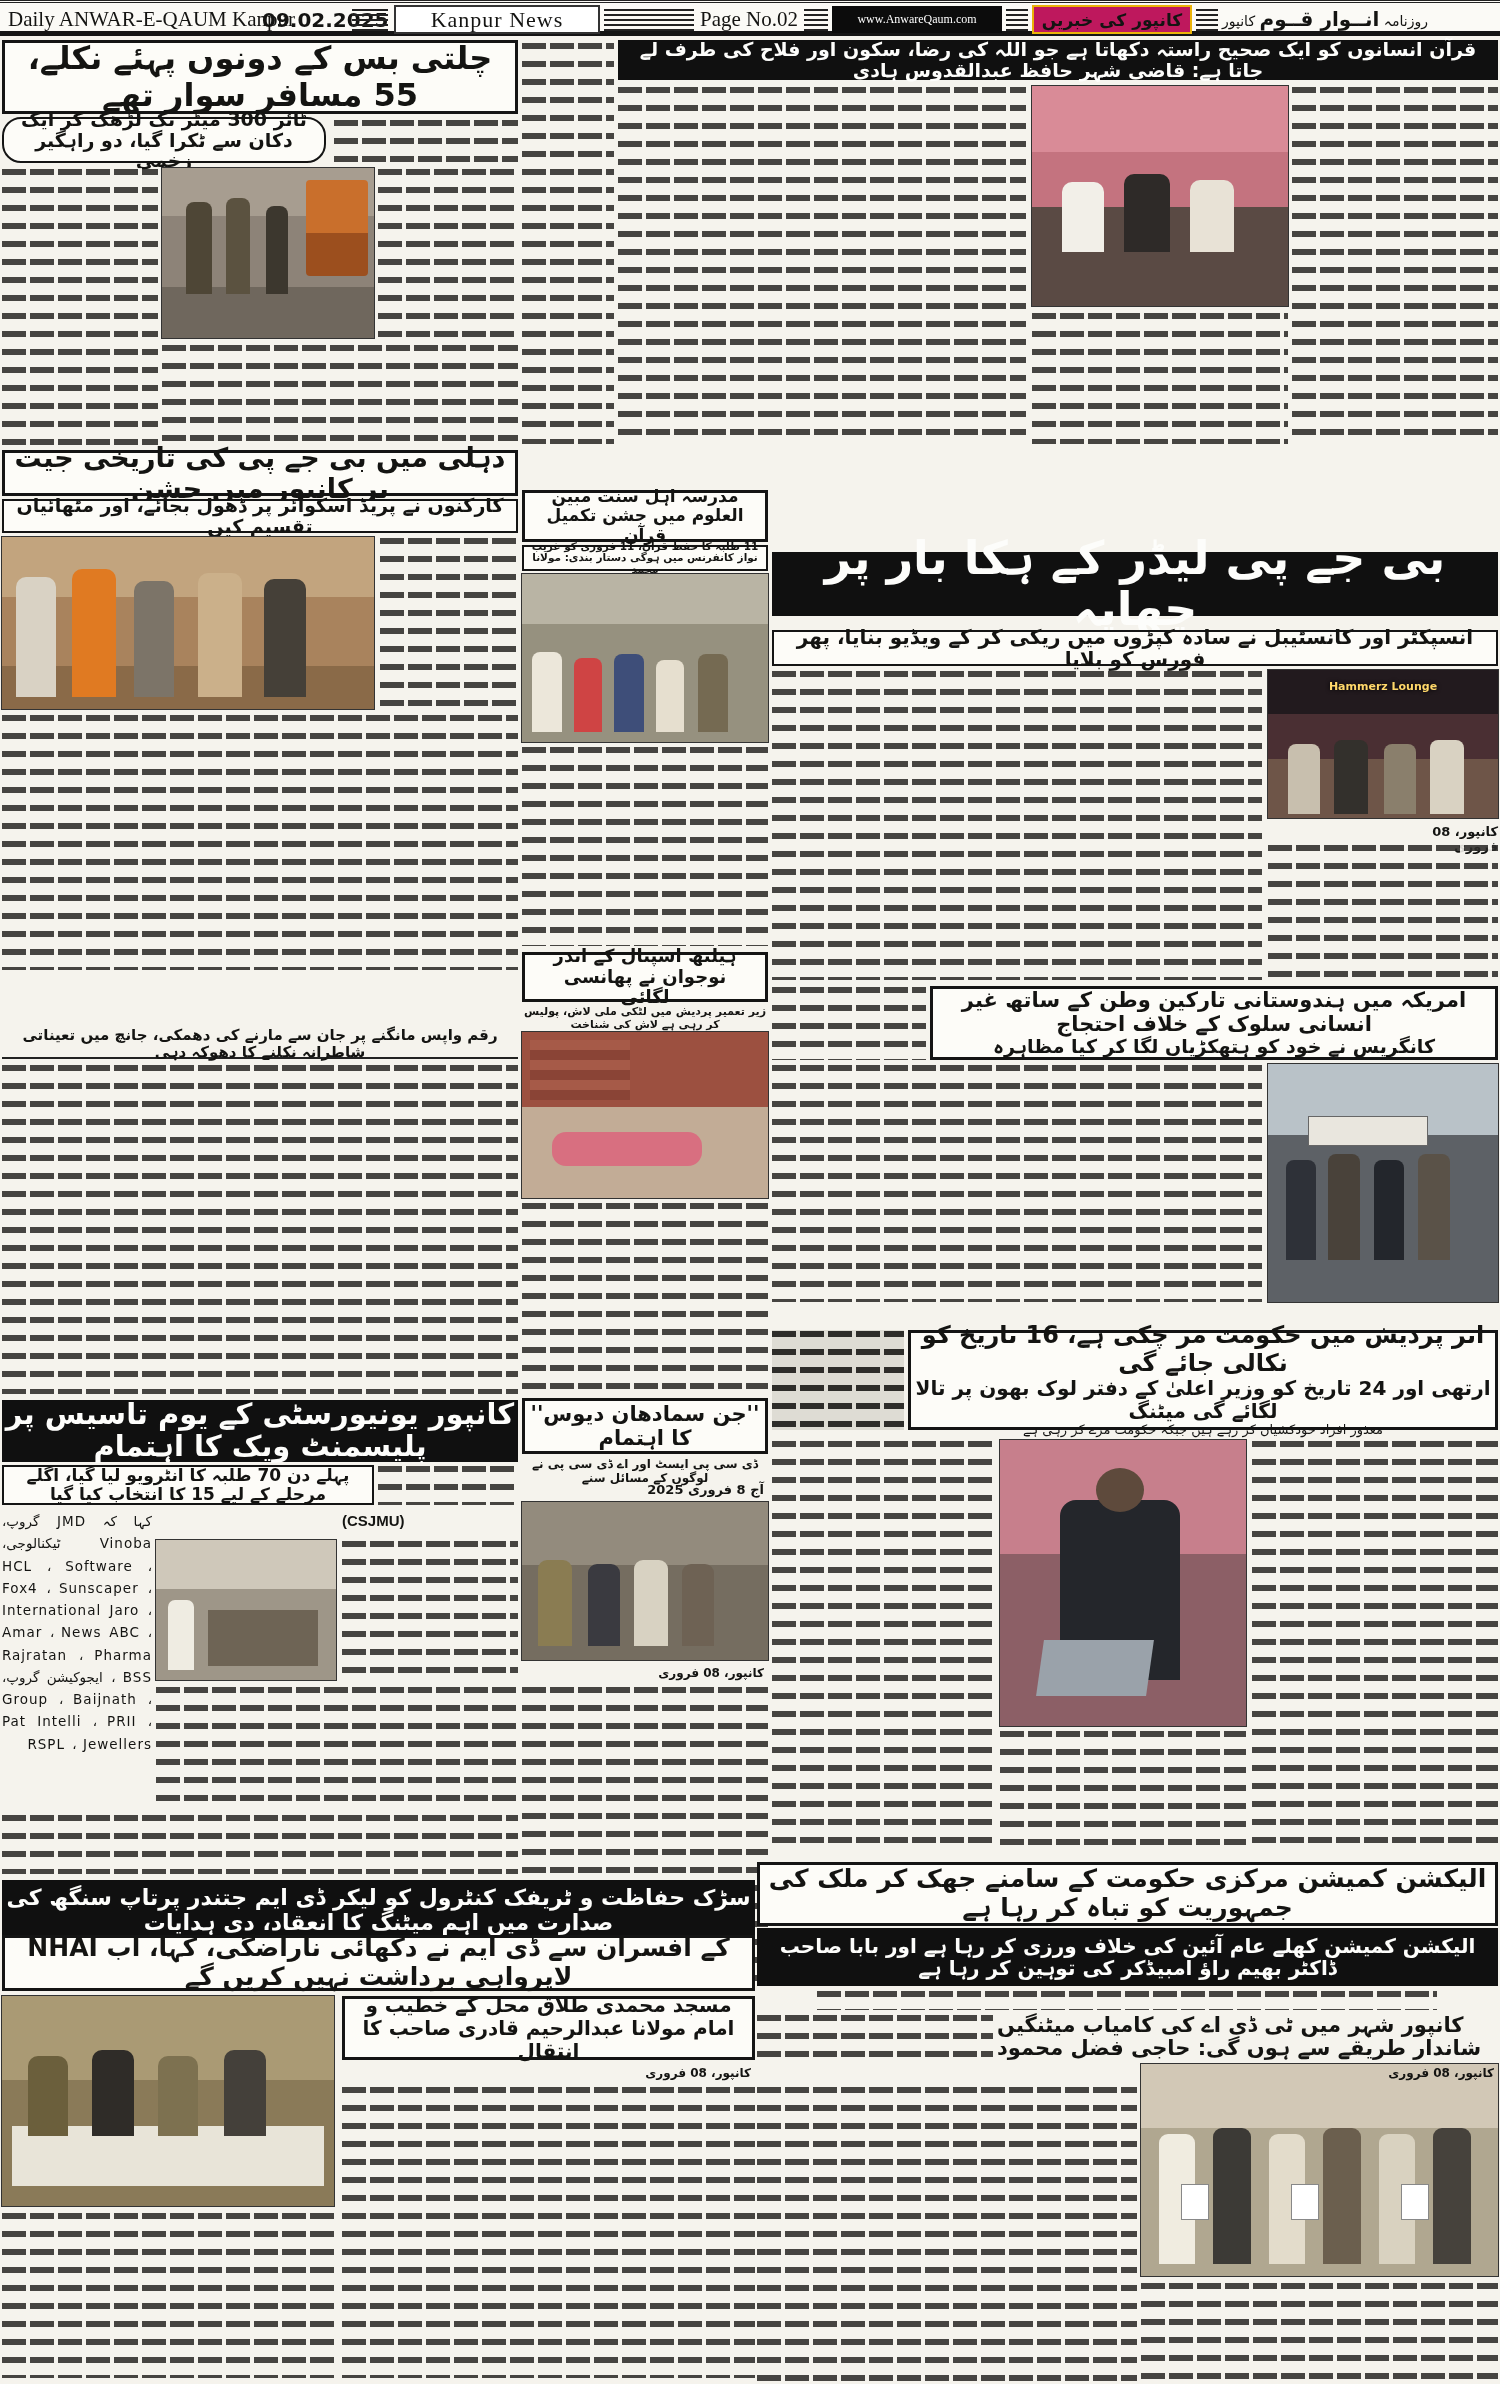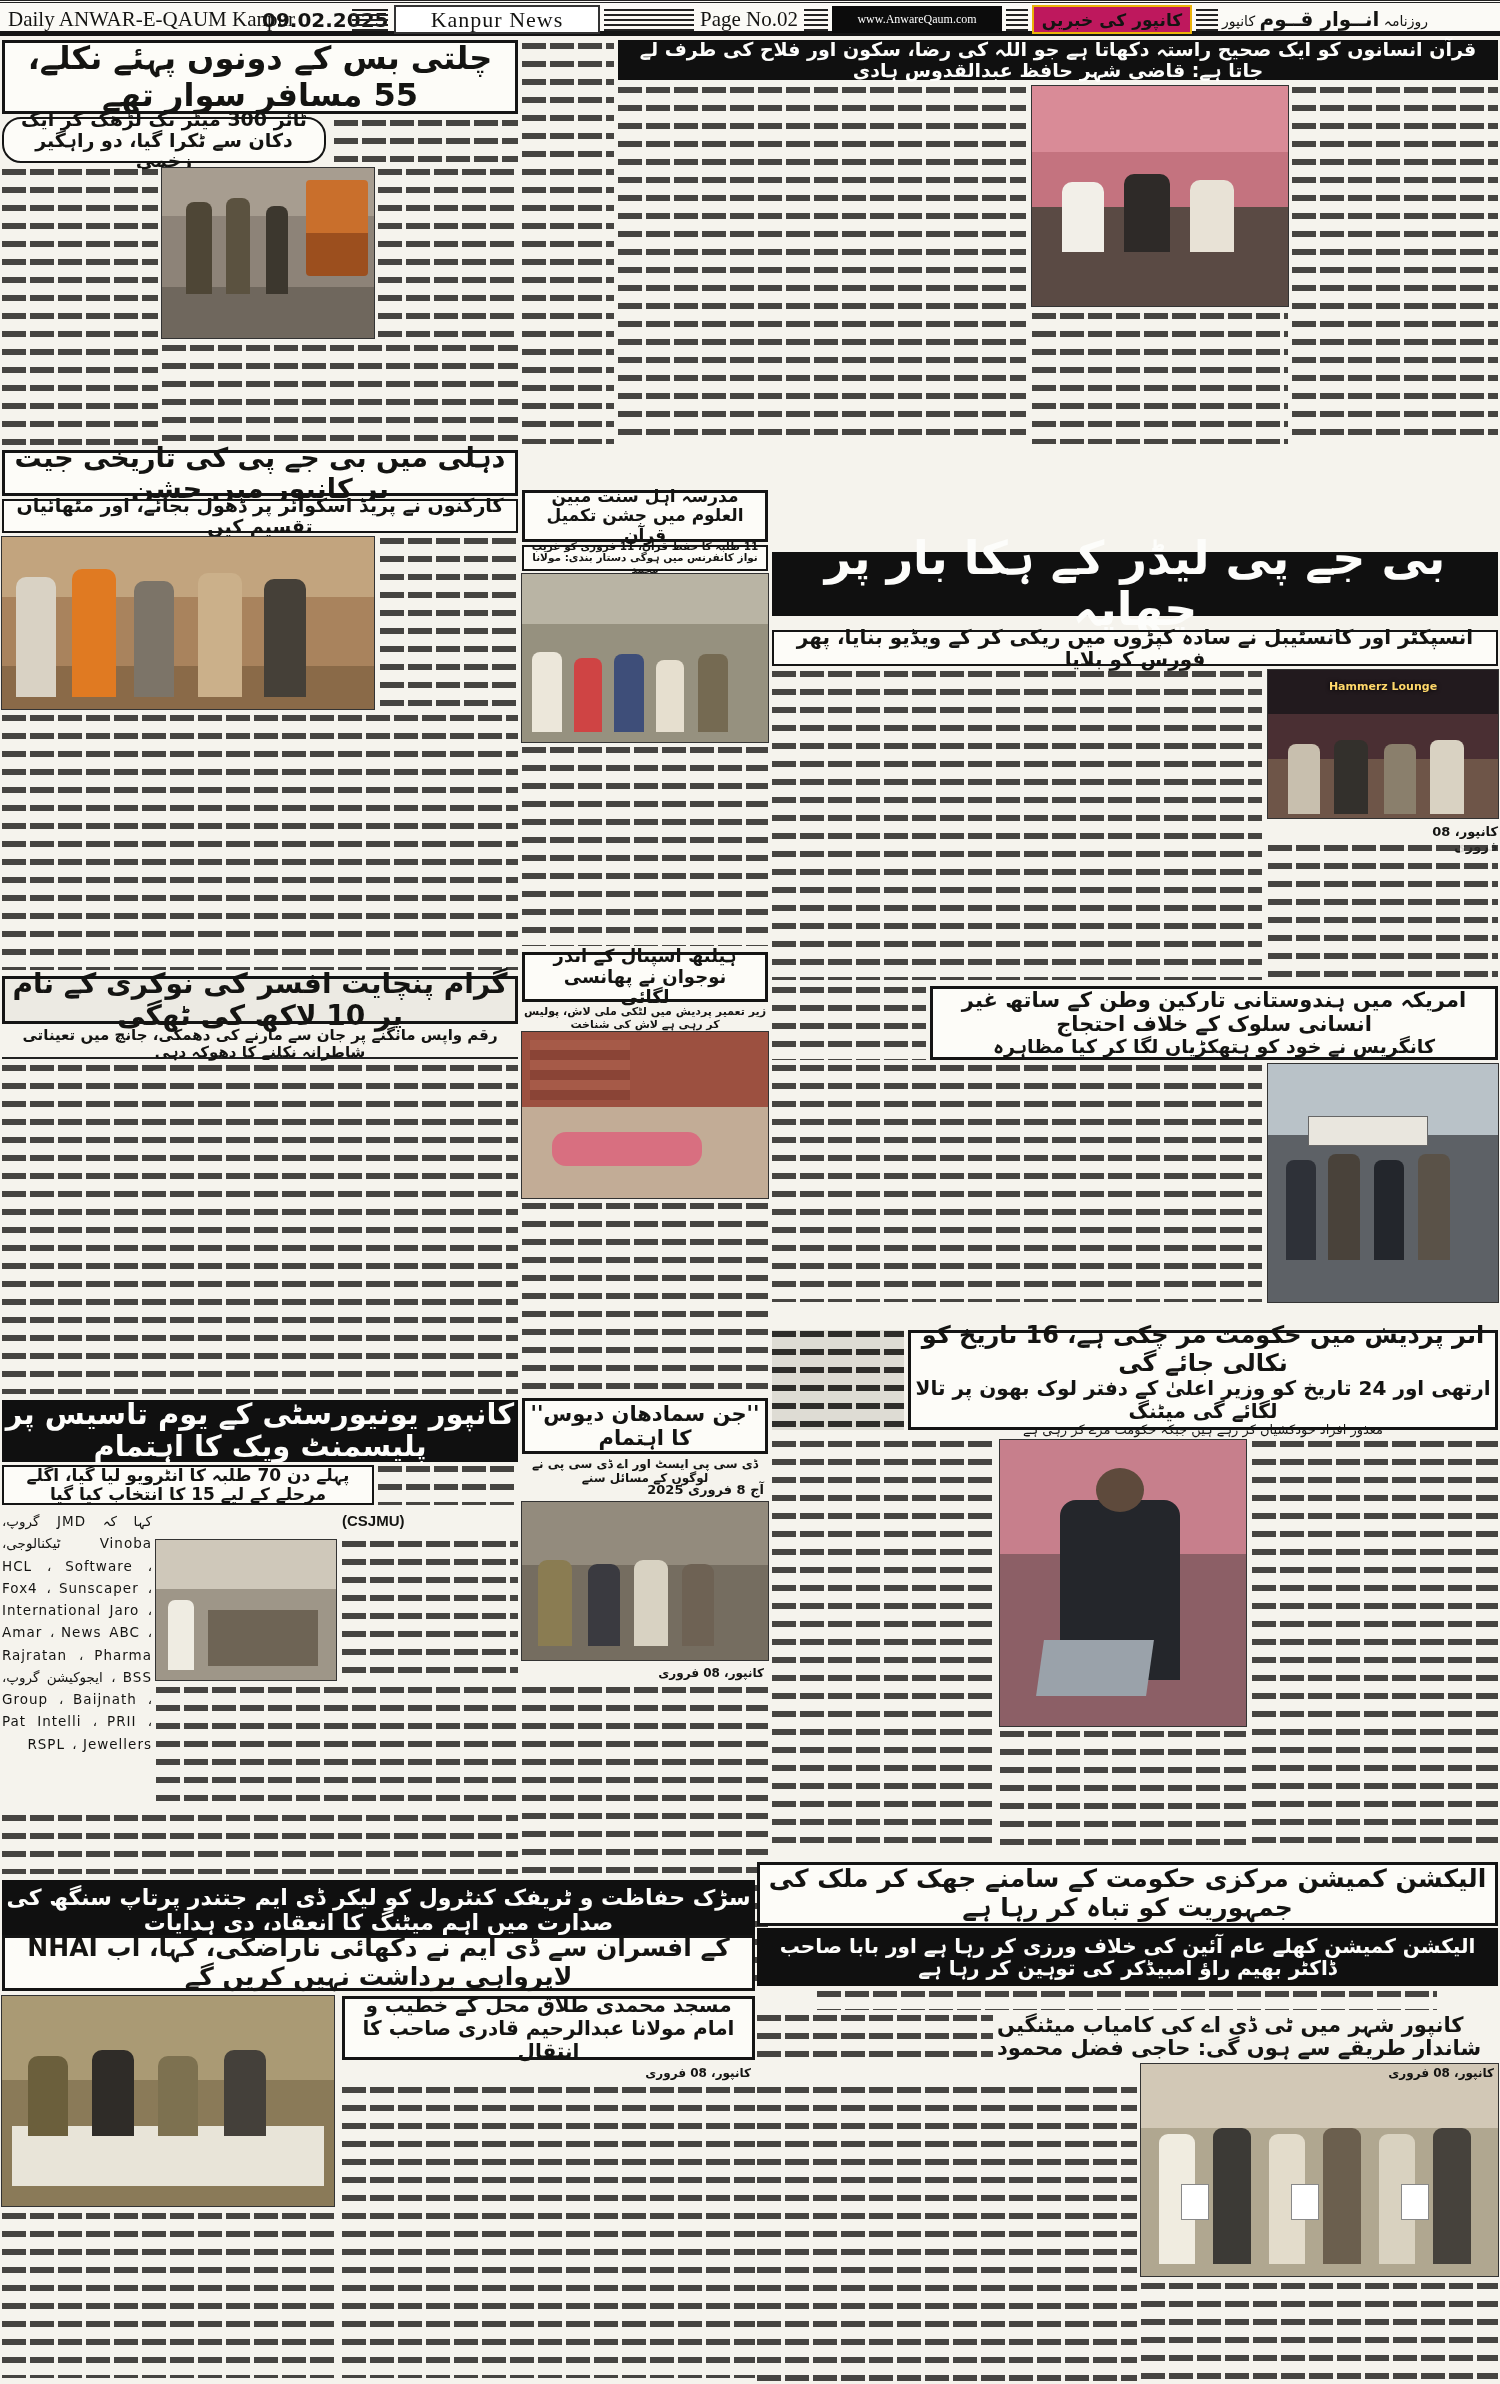--- a/index.html
+++ b/index.html
@@ -130,21 +130,20 @@
       <div class="abs" style="left:66px;top:70px;width:34px;height:74px;background:#33302c;border-radius:8px 8px 0 0;"></div>
       <div class="abs" style="left:116px;top:74px;width:32px;height:70px;background:#8a7f6c;border-radius:8px 8px 0 0;"></div>
       <div class="abs" style="left:162px;top:70px;width:34px;height:74px;background:#d9d2c2;border-radius:8px 8px 0 0;"></div>
     </div>
     <span class="rtl abs" style="left:640px;top:284px;font-size:13px;font-weight:bold;">کانپور، 08 فروری</span>
     <div class="tx abs" style="left:0;top:130px;width:490px;height:310px;"></div>
     <div class="tx abs" style="left:496px;top:304px;width:230px;height:136px;"></div>
   </div>
 
   <div class="abs" style="left:2px;top:976px;width:516px;height:420px;">
-    <div class="hbox rtl abs" style="left:0;top:0;width:516px;height:48px;font-size:28px;background:#eceae3;">گرام پنچایت افسر کی نوکری کے نام پر 10 لاکھ کی ٹھگی</div>
     <div class="rtl abs" style="left:0;top:51px;width:516px;height:32px;font-size:15px;font-weight:bold;text-align:center;line-height:1.1;border-bottom:2px solid #222;">رقم واپس مانگنے پر جان سے مارنے کی دھمکی، جانچ میں تعیناتی شاطرانہ نکلنے کا دھوکہ دہی</div>
     <div class="tx abs" style="left:0;top:88px;width:516px;height:330px;"></div>
   </div>
 
   <div class="abs" style="left:522px;top:952px;width:246px;height:444px;">
     <div class="hbox rtl abs" style="left:0;top:0;width:246px;height:50px;font-size:18px;padding:18px;">ہیلتھ اسپتال کے اندر نوجوان نے پھانسی لگائی</div>
     <div class="rtl abs" style="left:0;top:53px;width:246px;height:24px;font-size:11px;font-weight:bold;text-align:center;">زیر تعمیر پردیش میں لٹکی ملی لاش، پولیس کر رہی ہے لاش کی شناخت</div>
     <div class="photo abs" style="left:0;top:80px;width:246px;height:166px;
       background:linear-gradient(180deg,#9c5040 0 45%,#c2ac96 45% 100%);">
       <div class="abs" style="left:30px;top:100px;width:150px;height:34px;background:#d86f80;border-radius:14px;"></div>

